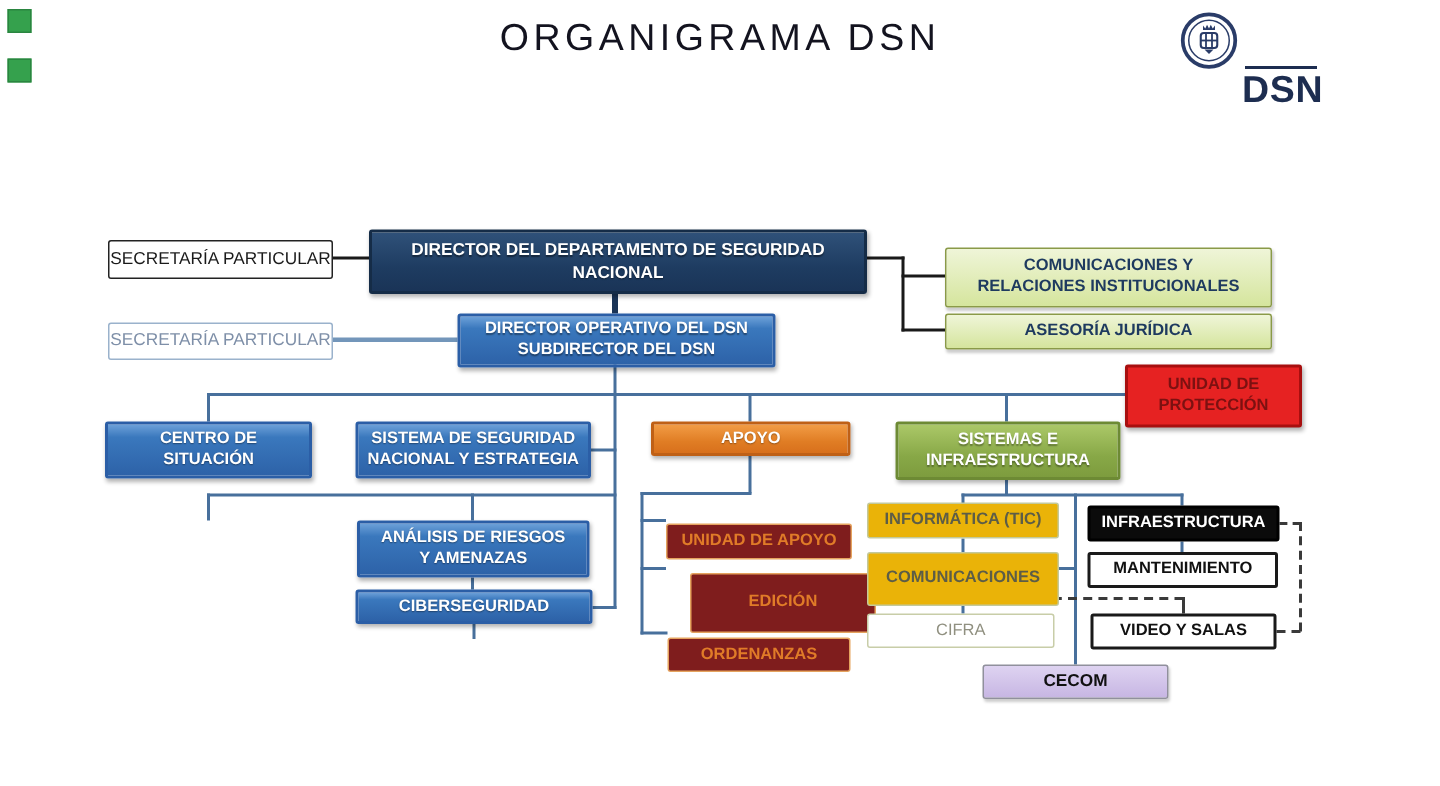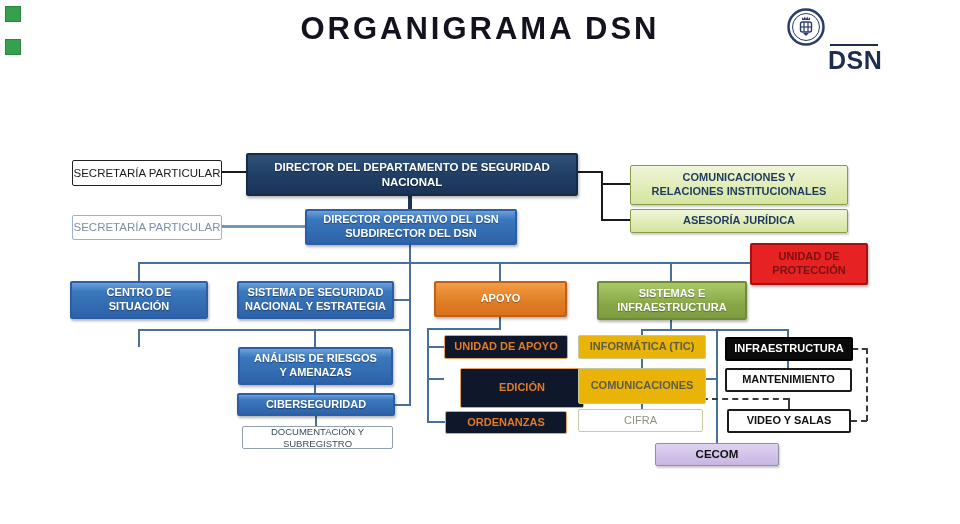--- a/index.html
+++ b/index.html
@@ -22,39 +22,39 @@
   .orange{background:linear-gradient(180deg,#f29c45 0%,#e07d24 60%,#d8701c 100%);
         border:2px solid #bf6016;color:#ffffff;text-shadow:0 1px 1px rgba(0,0,0,.35);
         box-shadow:1px 2px 3px rgba(0,0,0,.3);}
   .olivegreen{background:linear-gradient(180deg,#abc868 0%,#88a847 60%,#7d9c3e 100%);
         border:2px solid #6d8a34;color:#ffffff;text-shadow:0 1px 1px rgba(0,0,0,.35);
         box-shadow:1px 2px 3px rgba(0,0,0,.3);}
   .red{background:#e62222;border:2px solid #a80f0f;color:#7c1111;
         box-shadow:1px 2px 3px rgba(0,0,0,.3);}
   .blackbx{background:#0b0b0b;border:2px solid #000;color:#ffffff;}
   .wblack{background:#ffffff;border:2px solid #1a1a1a;color:#111;}
-  .worange{background:#0f172a;border:1.5px solid #e5a35f;color:#e07b28;}
+  .worange{background:#7f1d1d;border:1.5px solid #e5a35f;color:#e07b28;margin-top:14px;}
   .wolive{background:#eab308;border:1.5px solid #c3c99b;color:#5d5d47;}
   .wcifra{background:#ffffff;border:1.5px solid #c8cda8;color:#909080;font-weight:400;}
   .wsec1{background:#ffffff;border:1.5px solid #222;color:#1a1a1a;font-weight:400;font-size:11.5px;}
   .wsec2{background:#ffffff;border:1.5px solid #9ab2cc;color:#7e8fa8;font-weight:400;font-size:11.5px;}
   .wdoc{background:#ffffff;border:1px solid #8fa0b0;color:#3c4c5c;font-weight:400;font-size:9.5px;}
   .cecom{background:linear-gradient(180deg,#ded3f1 0%,#c7b6e3 100%);
         border:1.5px solid #90909c;color:#111;font-size:11.5px;box-shadow:1px 2px 2px rgba(0,0,0,.2);}
   
   .ln{position:absolute;}
   .lnb{background:#1a1a1a;}
   .lns{background:#48709c;}
   .lnnavy{background:#1b3558;}
   .lnsec{background:#7396ba;}
   .dashh{border-top:2px dashed #3a3a3a;height:0;}
   .dashv{border-left:2px dashed #3a3a3a;width:0;}
   
   #title{position:absolute;left:290px;top:11px;width:380px;text-align:center;
-         font-size:31px;letter-spacing:3px;color:#13131f;font-weight:700;}
+         font-size:25px;letter-spacing:3px;color:#13131f;font-weight:400;}
   #logo{position:absolute;left:786px;top:6px;width:120px;height:44px;}
   #logo-text{position:absolute;left:42px;top:4px;font-size:25px;font-weight:800;
          color:#1d2d50;letter-spacing:.5px;margin-top:36px;}
   #logo-line{position:absolute;left:44px;top:38px;width:48px;height:2px;background:#1d2d50;}
   .gsq{position:absolute;left:5px;width:14px;height:14px;background:#35a14d;border:1px solid #2a8540;}
 </style>
 </head>
 <body>
 
 <div id="canvas">
@@ -157,42 +157,39 @@
   <div class="bx blue" style="left:70px;top:281px;width:138px;height:38px">
     <span class="l">CENTRO DE</span>
     <span class="l">SITUACIÓN</span>
   </div>
 
   <div class="bx blue" style="left:237px;top:281px;width:157px;height:38px">
     <span class="l">SISTEMA DE SEGURIDAD</span>
     <span class="l">NACIONAL Y ESTRATEGIA</span>
   </div>
 
-  <div class="bx orange" style="left:434px;top:281px;width:133px;height:36px">
+  <div class="bx orange" style="left:434px;top:281px;width:133px;height:23px">
     <span class="l">APOYO</span>
   </div>
 
   <div class="bx olivegreen" style="left:597px;top:281px;width:150px;height:39px">
     <span class="l">SISTEMAS E</span>
     <span class="l">INFRAESTRUCTURA</span>
   </div>
 
 
   <div class="bx blue" style="left:238px;top:347px;width:155px;height:38px">
     <span class="l">ANÁLISIS DE RIESGOS</span>
     <span class="l">Y AMENAZAS</span>
   </div>
 
   <div class="bx blue" style="left:237px;top:393px;width:158px;height:23px">
     <span class="l">CIBERSEGURIDAD</span>
   </div>
 
-  <div class="bx wdoc" style="left:242px;top:426px;width:151px;height:23px">
-    <span class="l">DOCUMENTACIÓN Y SUBREGISTRO</span>
-  </div>
 
   <div class="bx worange" style="left:444px;top:335px;width:124px;height:24px">
     <span class="l">UNIDAD DE APOYO</span>
   </div>
 
   <div class="bx worange" style="left:460px;top:368px;width:124px;height:40px">
     <span class="l">EDICIÓN</span>
   </div>
 
   <div class="bx worange" style="left:445px;top:411px;width:122px;height:23px">

